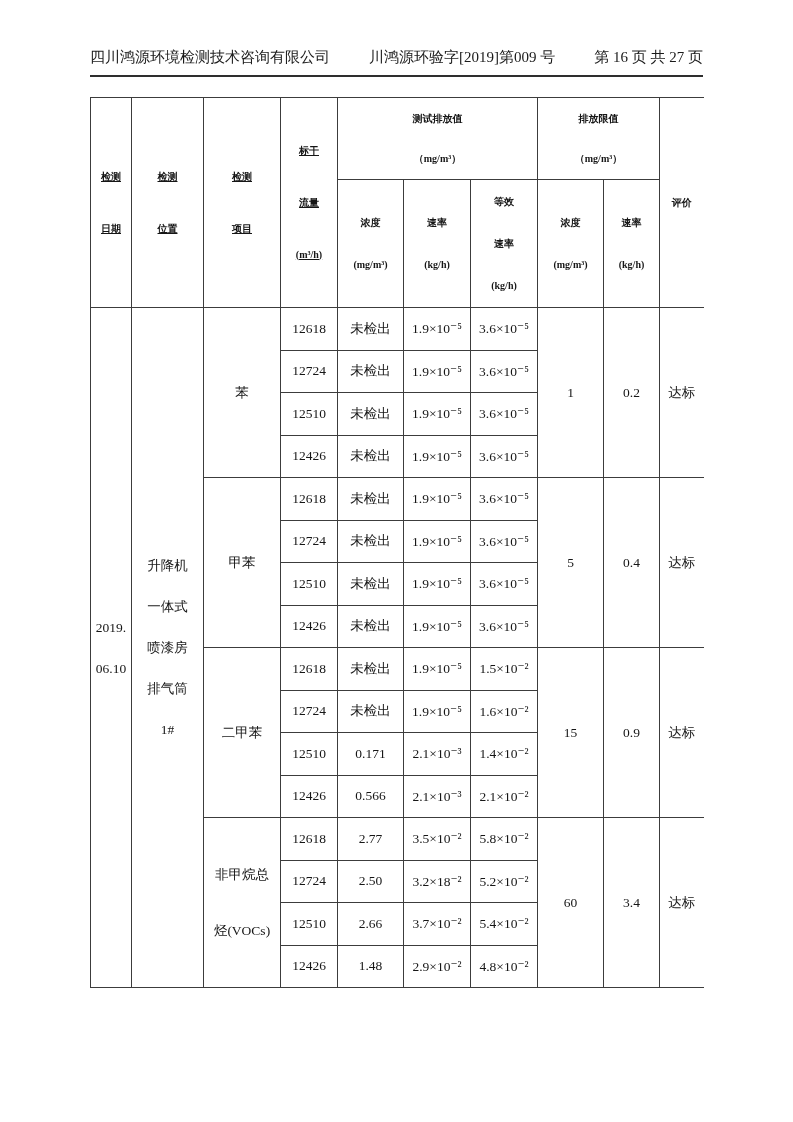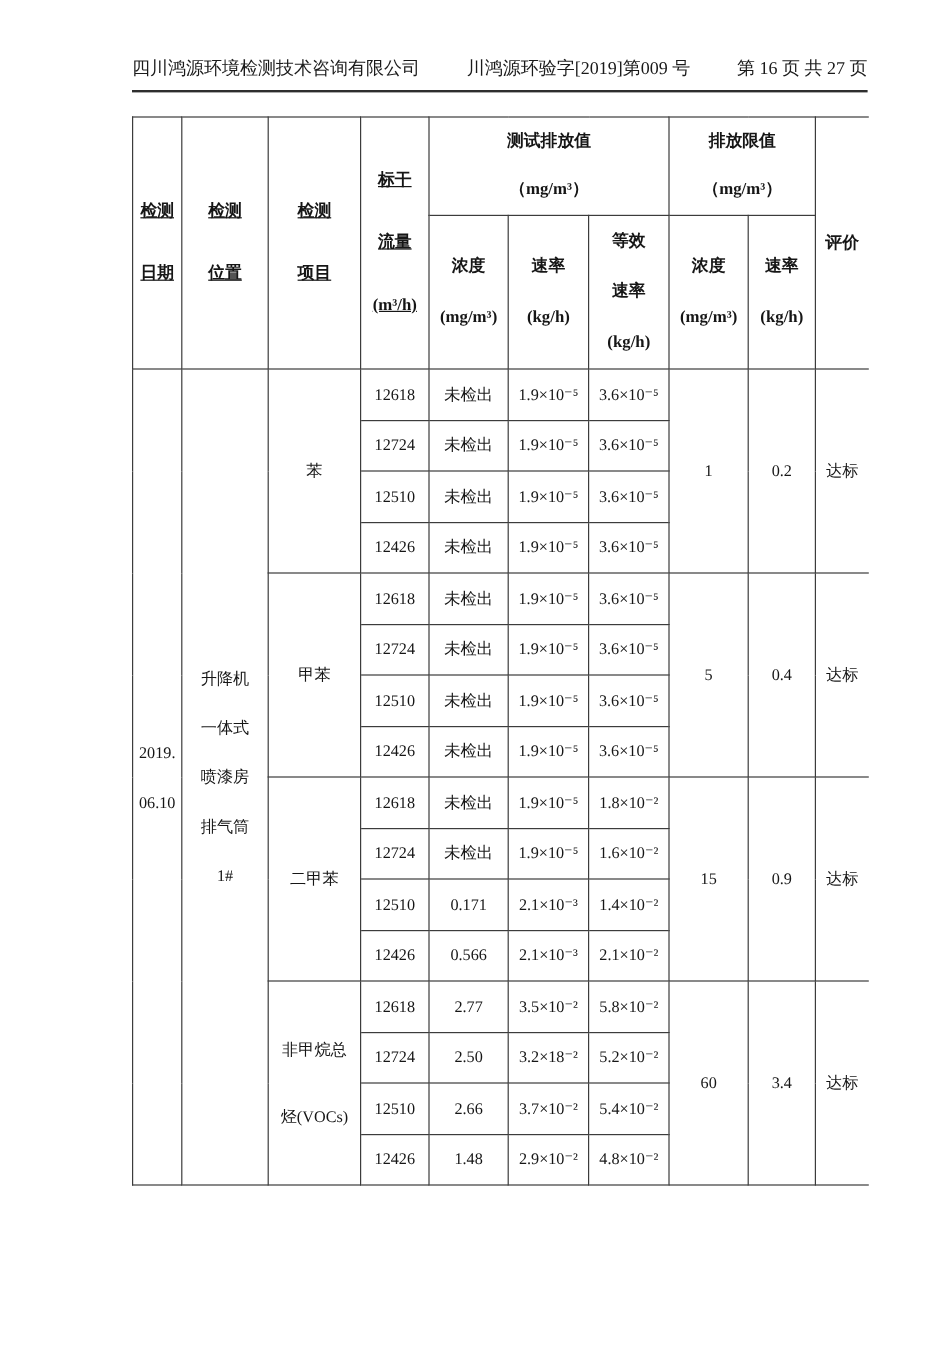--- a/index.html
+++ b/index.html
@@ -1,42 +1,41 @@
 <!DOCTYPE html>
 <html><head>
 <meta charset="utf-8">
 <style>
   * { margin:0; padding:0; box-sizing:border-box; }
   html,body { background:#ffffff; }
   .page {
     position:relative; width:765px; height:1122px; background:#ffffff;
     font-family:"Liberation Serif","DejaVu Serif",serif; color:#1a1a1a;
     overflow:hidden;
-    margin-left:20px;
   }
   .doc-header {
     position:absolute; left:90px; top:48px; width:613px;
     display:flex; justify-content:space-between; align-items:baseline;
     font-size:15px; padding-bottom:8px; border-bottom:2px solid #2e2e2e;
     white-space:nowrap;
   }
   table.report {
     position:absolute; left:90px; top:97px; width:613px;
     border-collapse:collapse; table-layout:fixed;
     font-size:13.5px; color:#161616;
   }
   table.report td {
     border:1.6px solid #3c3c3c; text-align:center; vertical-align:middle;
     padding:0; overflow:hidden;
   }
   table.report td.noright { border-right:none; }
   tr.h1 { height:82px; }
   tr.h2 { height:128px; }
   tr.body-row { height:42.5px; }
-  .hd { font-weight:bold; font-size:14px; }
+  .hd { font-weight:bold; font-size:10px; }
   .hd-tall div { line-height:52px;text-decoration:underline; }      
   .hd-group div { line-height:40px; }     
   .hd-sub div { line-height:42px; }       
   .stack-41 div { line-height:41px; }     
   .stack-56 div { line-height:56px; }     
 </style>
 </head>
 <body>
 
 <div class="page">
@@ -188,21 +187,21 @@
       <td>3.6×10⁻⁵</td>
     </tr>
 
     <tr class="body-row">
       <td rowspan="4">
         <div>二甲苯</div>
       </td>
       <td>12618</td>
       <td>未检出</td>
       <td>1.9×10⁻⁵</td>
-      <td>1.8×10⁻²</td>
+      <td>1.5×10⁻²</td>
       <td rowspan="4">15</td>
       <td rowspan="4">0.9</td>
       <td rowspan="4" class="noright">达标</td>
     </tr>
     <tr class="body-row">
       <td>12724</td>
       <td>未检出</td>
       <td>1.9×10⁻⁵</td>
       <td>1.6×10⁻²</td>
     </tr>

